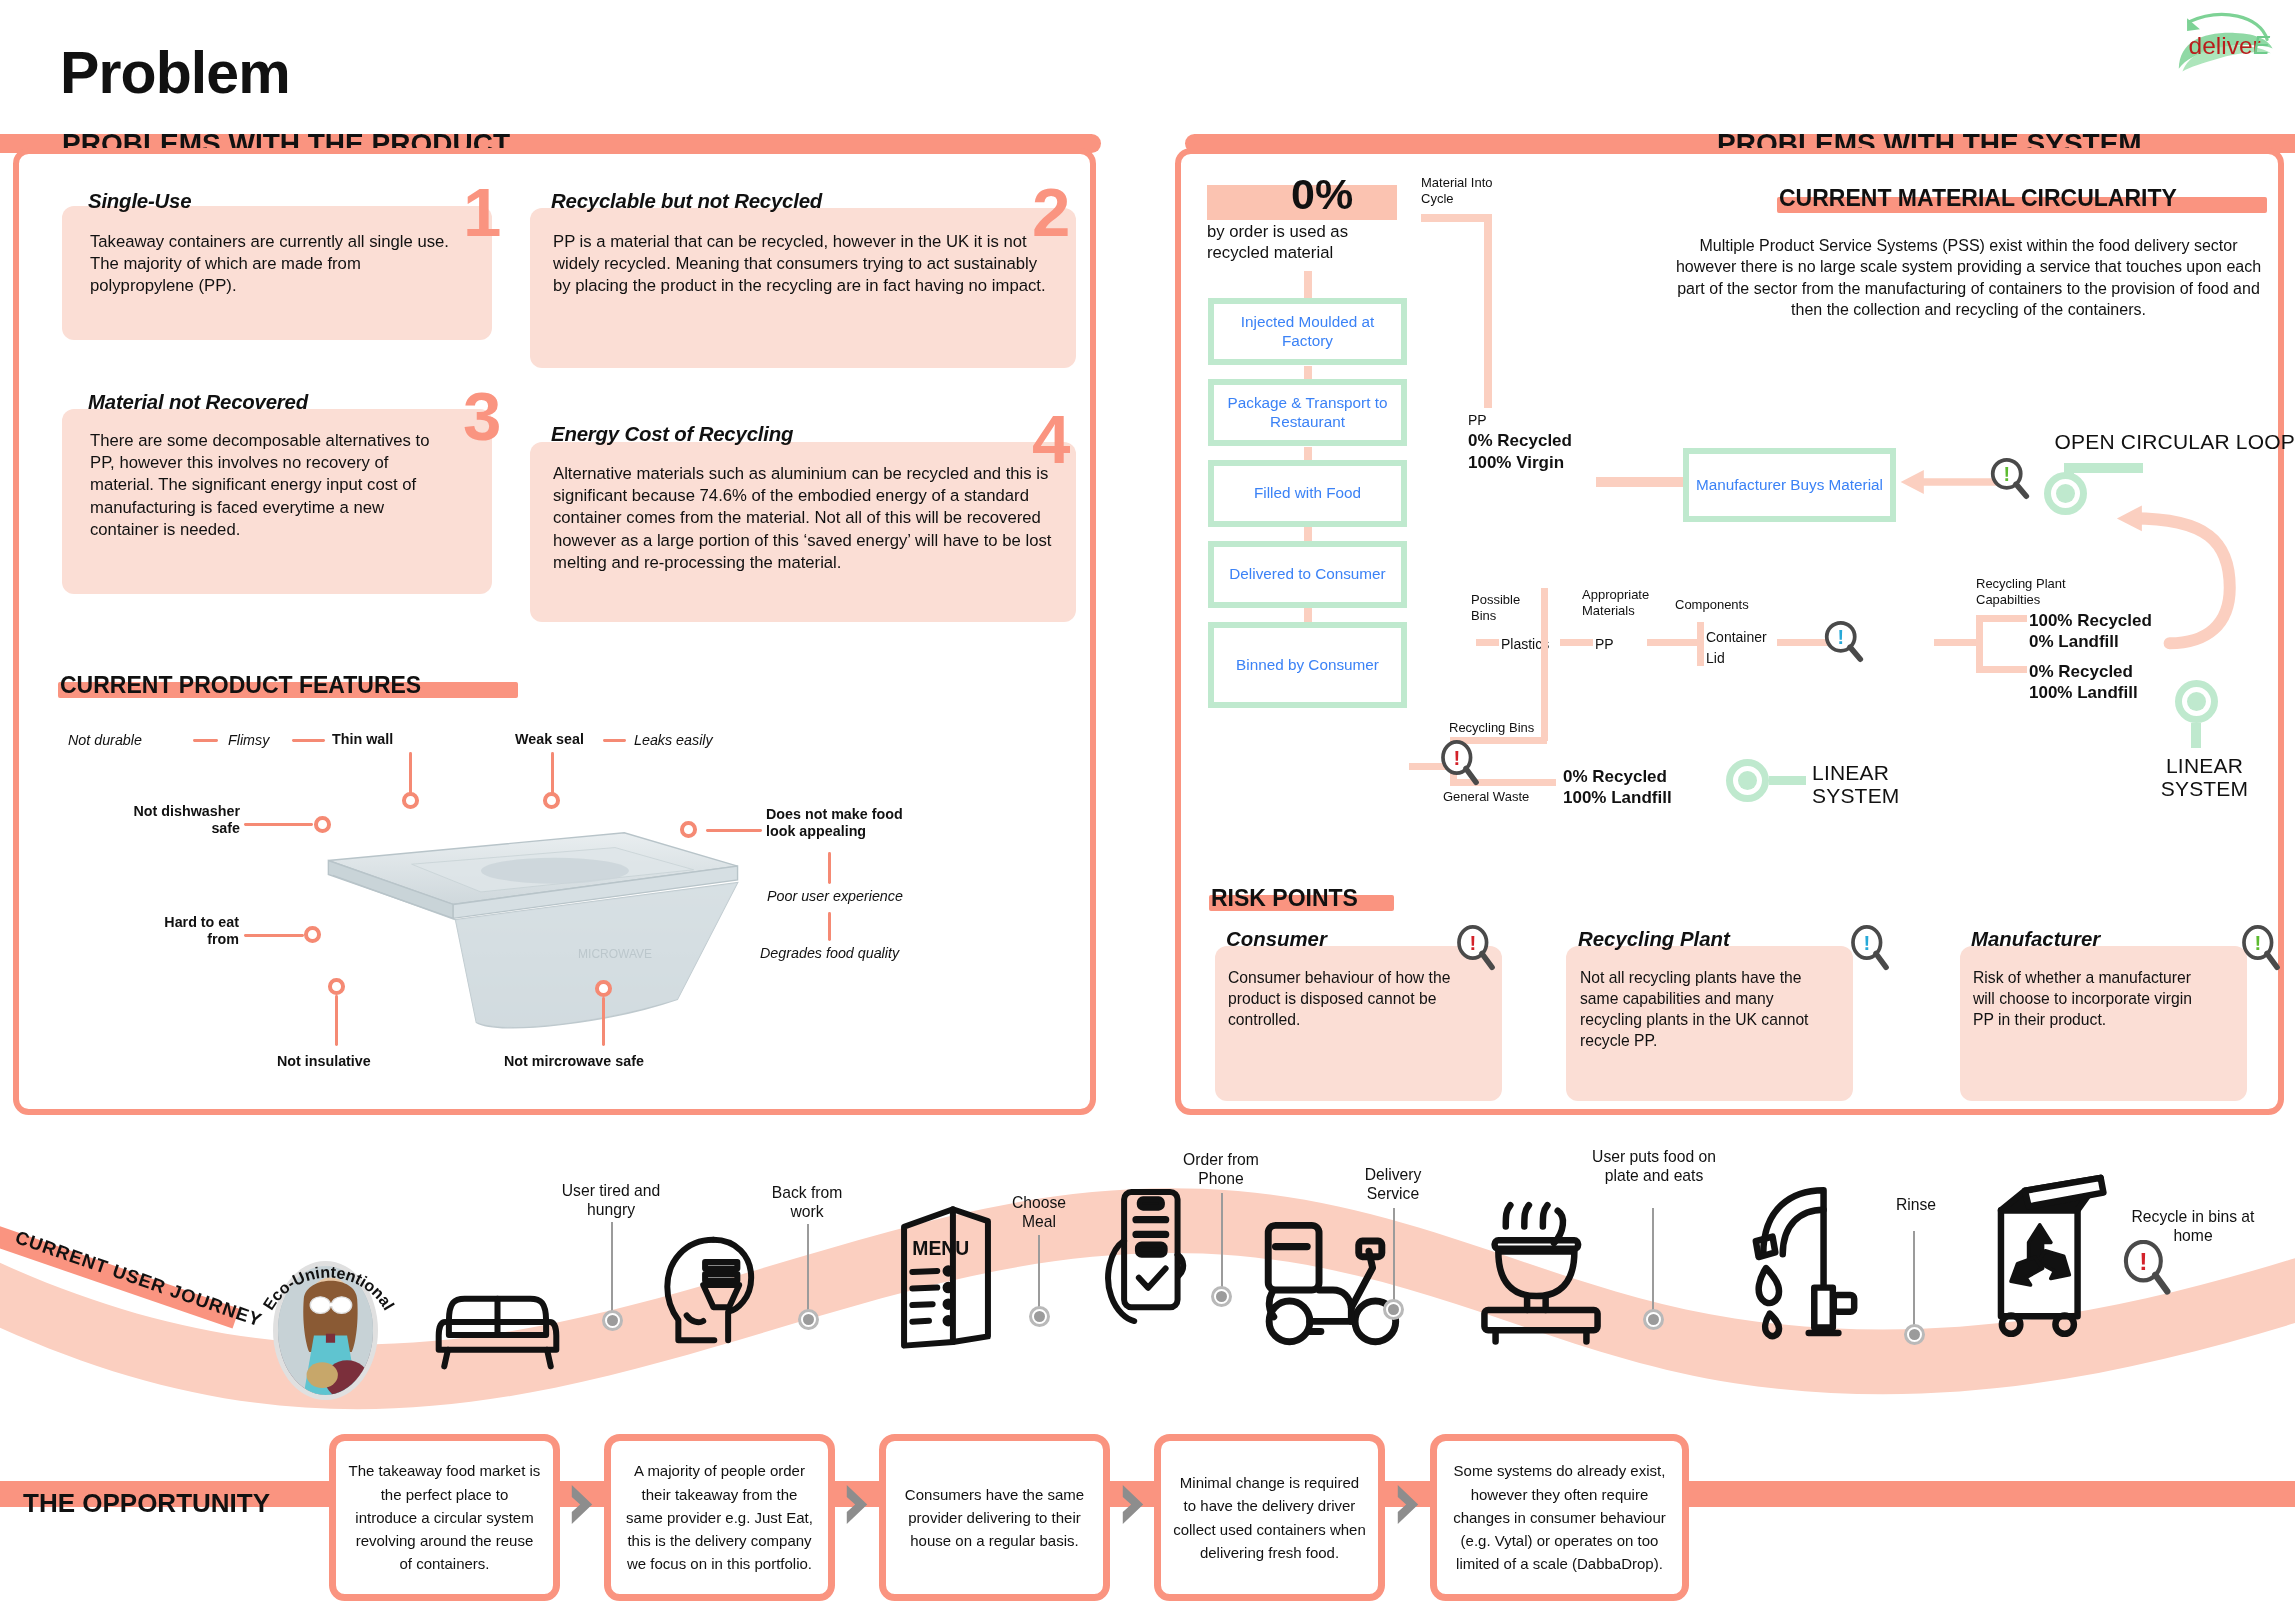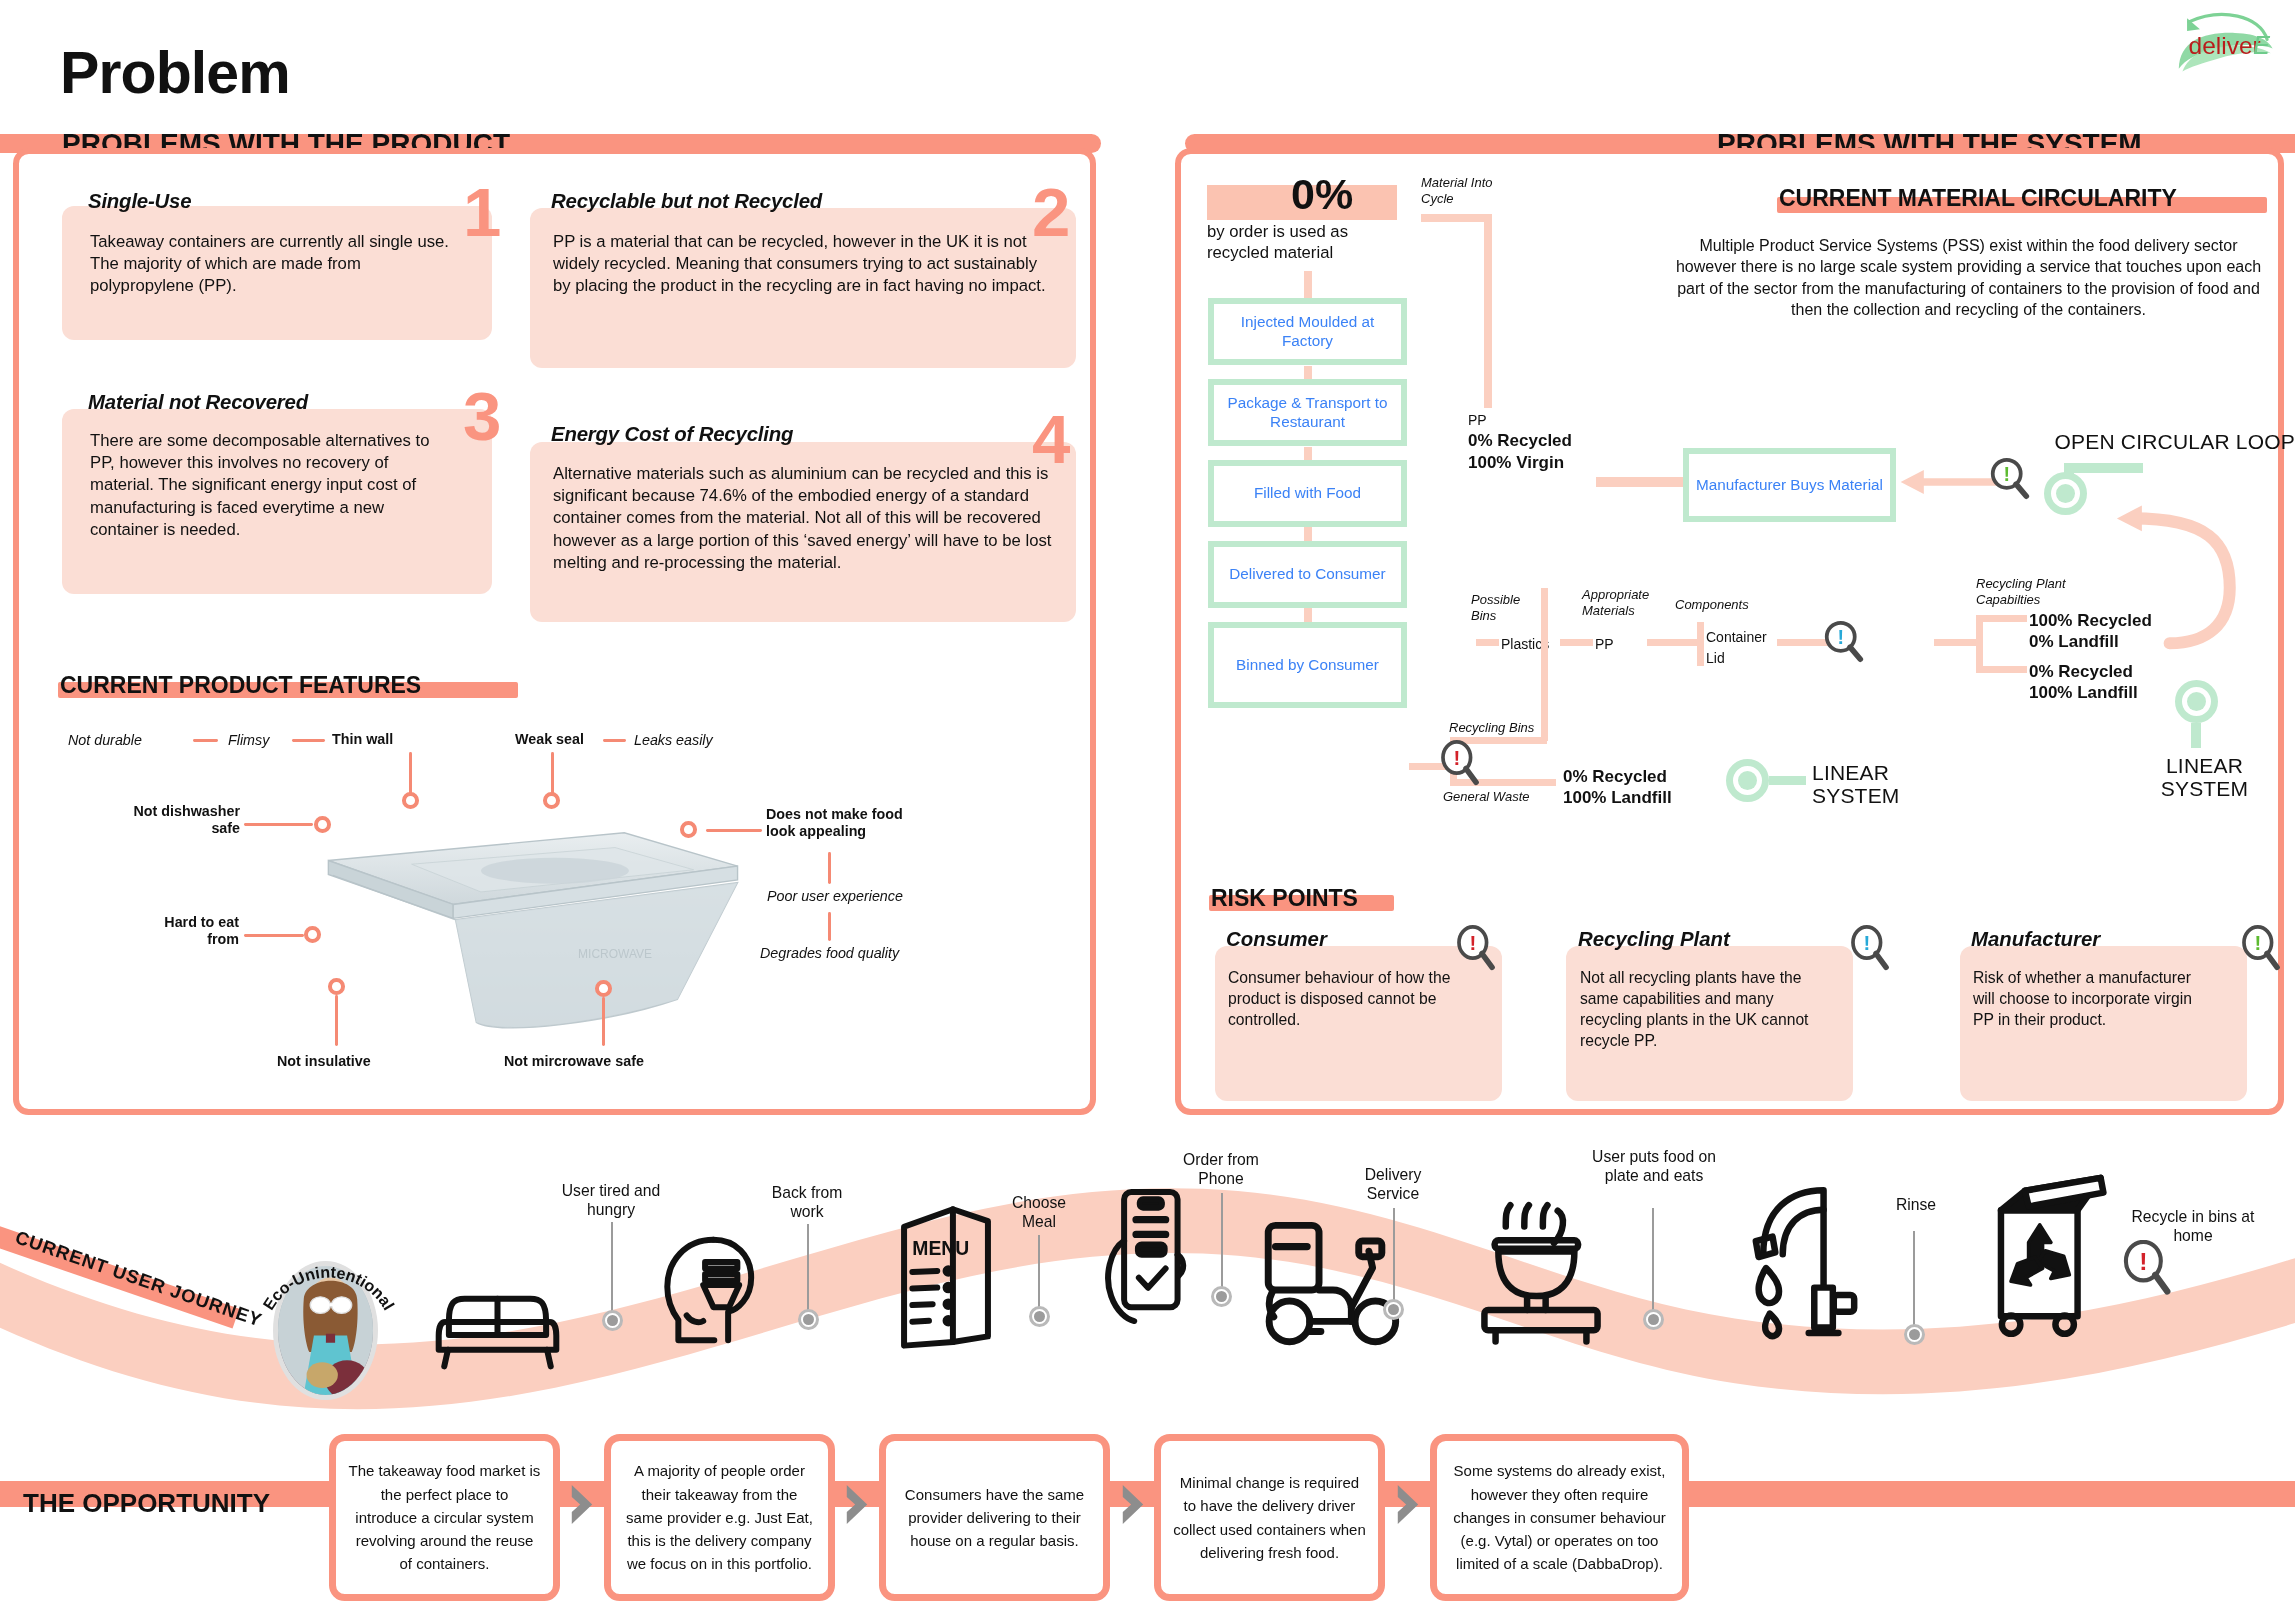--- a/index.html
+++ b/index.html
@@ -64,21 +64,21 @@
   #container-img { position:absolute; left:259px; top:805px; width:504px; height:259px; }
 
   
   .flowbox {
     position:absolute; border:6.5px solid #BFE9CE; background:#fff;
     display:flex; align-items:center; justify-content:center; text-align:center;
     font-size:15.3px; line-height:1.22; color:#3b82f6;
   }
   .fconn { position:absolute; background:#FBCFC0; }
   .pct-hl { position:absolute; background:#FBC3B1; }
-  .ital-sm { position:absolute; font-size:13px; font-style:italic; line-height:1.2; }
+  .ital-sm { position:absolute; font-size:13px; line-height:1.2; }
   .val-bold { position:absolute; font-size:17px; font-weight:bold; line-height:1.22; }
   .plain-sm { position:absolute; font-size:14px; line-height:1.22; }
   .loopword { position:absolute; font-size:21px; line-height:1.1; letter-spacing:0.2px; }
 
   .magnifier { position:absolute; width:34px; height:34px; }
   .ring {
     position:absolute; width:43px; height:43px; border-radius:50%;
     border:7.9px solid #BFE9CE;
   }
   .ring::after {

